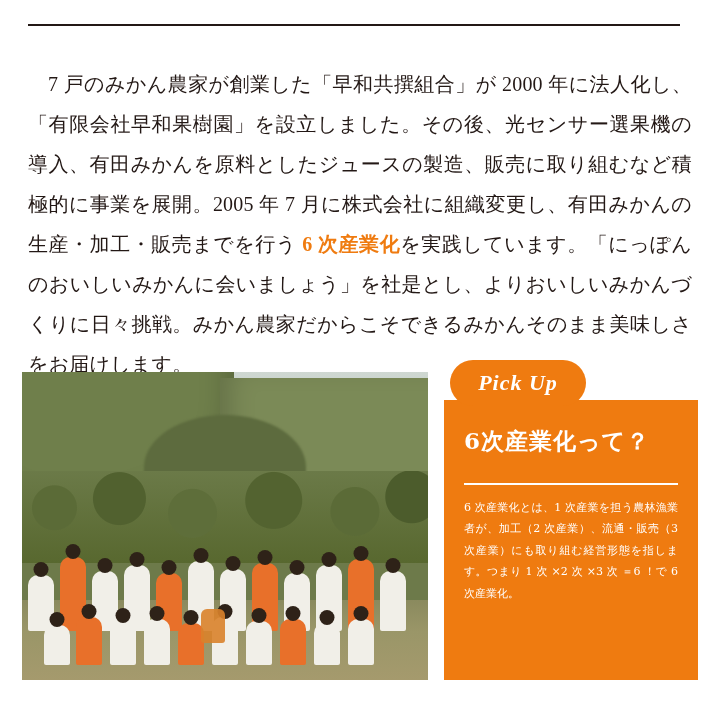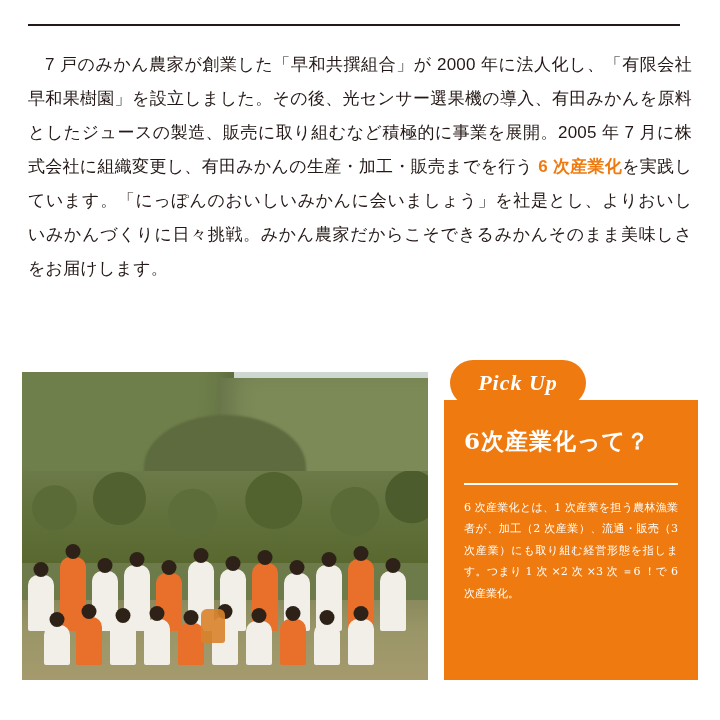--- a/index.html
+++ b/index.html
@@ -34,27 +34,27 @@
   }
   .heading-rule {
     height: 2px;
     background: #231815;
     width: 652px;
     margin: 0 0 0 6px;
   }
 
   
   .body-copy {
-    margin: 22px 6px 0 6px;
-    font-size: 17px;
+    margin: 38px 6px 0 6px;
+    font-size: 20px;
     line-height: 2.0;
     text-align: justify;
     text-justify: inter-ideograph;
     letter-spacing: 0.2px;
-    font-family: Liberation Sans, sans-serif;
+    font-family: Liberation Serif, serif;
   }
   .body-copy .indent { display: inline-block; width: 1em; }
   .hl {
     color: #ef7b10;
     font-weight: 700;
   }
 
   
   .lower {
     position: absolute;

